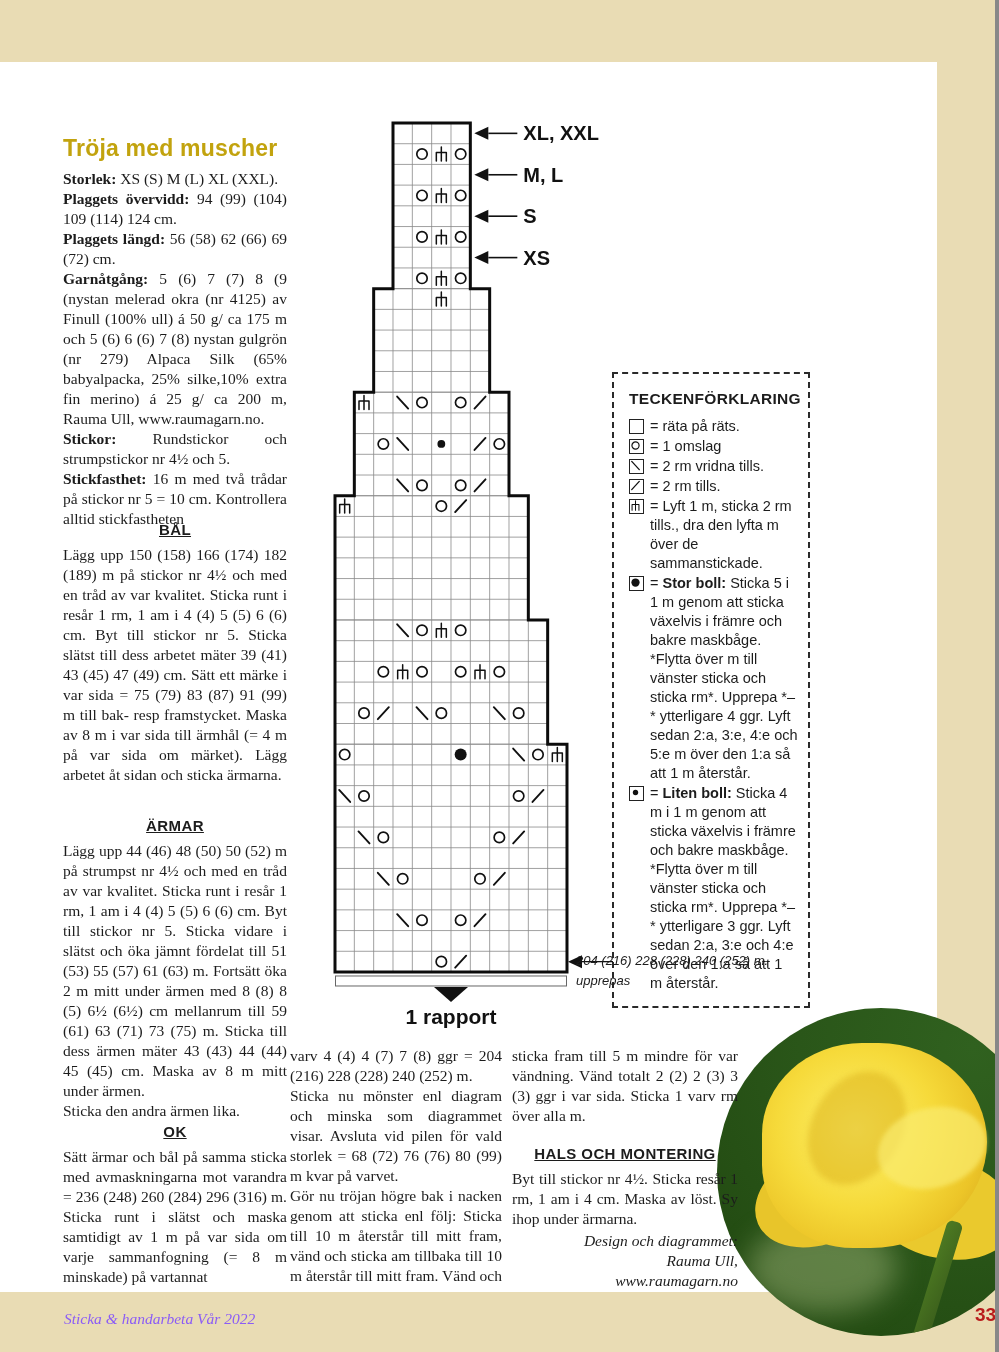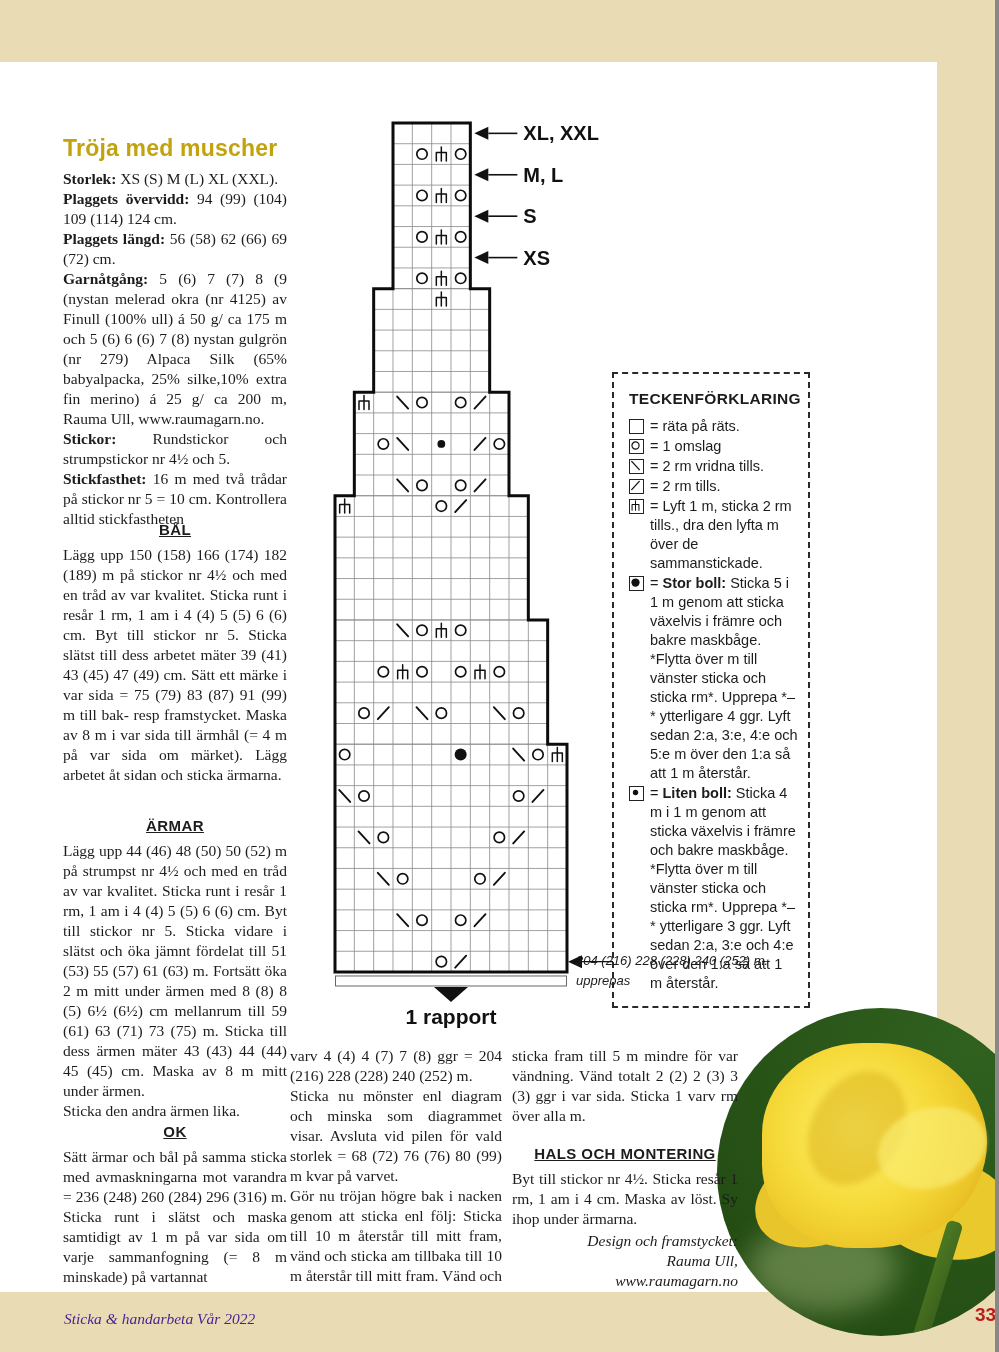--- a/index.html
+++ b/index.html
@@ -53,21 +53,21 @@
   #flower .fold1{position:absolute;left:95px;top:60px;width:90px;height:120px;border-radius:50%;
           background:rgba(214,170,20,0.45);transform:rotate(30deg);filter:blur(3px);}
   #flower .fold2{position:absolute;left:160px;top:100px;width:110px;height:80px;border-radius:50%;
           background:rgba(250,235,110,0.7);transform:rotate(-15deg);filter:blur(2px);}
   #flower .stem{position:absolute;left:206px;top:210px;width:16px;height:170px;
           background:linear-gradient(100deg,#4d7a22,#37591a);transform:rotate(17deg);border-radius:6px;}
 
   #page-number{position:absolute;left:975px;top:1304px;font-family:"Liberation Sans",sans-serif;
                font-weight:700;font-size:19px;color:#b91c1c;z-index:4;}
   #footer-text{position:absolute;left:64px;top:1310px;font-family:"Liberation Serif",serif;
-               font-style:italic;font-size:15.5px;color:#4c1d95;z-index:4;}
+               font-style:italic;font-size:15.5px;color:#8b5cf6;z-index:4;}
 </style>
 </head>
 <body>
 
 <div class="page">
 
   <div class="band top"></div>
   <div class="band right"></div>
   <div class="band bottom"></div>
 
@@ -111,21 +111,21 @@
       <p>varv 4 (4) 4 (7) 7 (8) ggr = 204 (216) 228 (228) 240 (252) m.</p>
       <p>Sticka nu mönster enl diagram och minska som diagrammet visar. Avsluta vid pilen för vald storlek = 68 (72) 76 (76) 80 (99) m kvar på varvet.</p>
       <p>Gör nu tröjan högre bak i nacken genom att sticka enl följ: Sticka till 10 m återstår till mitt fram, vänd och sticka am tillbaka till 10 m återstår till mitt fram. Vänd och</p>
     </div>
 
   <div id="col3" class="textblock">
     <p>sticka fram till 5 m mindre för var vändning. Vänd totalt 2 (2) 2 (3) 3 (3) ggr i var sida. Sticka 1 varv rm över alla m.</p>
     <h3 class="sec">HALS OCH MONTERING</h3>
     <p>Byt till stickor nr 4½. Sticka resår 1 rm, 1 am i 4 cm. Maska av löst. Sy ihop under ärmarna.</p>
     <div class="credits" id="credits">
-        <div>Design och framstycket:</div>
+        <div>Design och diagrammet:</div>
         <div>Rauma Ull,</div>
         <div>www.raumagarn.no</div>
       </div>
   </div>
 
   <div id="legend">
     <div class="legend-title">TECKENFÖRKLARING</div>
     <div id="legend-items">
         <div class="legend-item">
           <span class="sym"></span>

